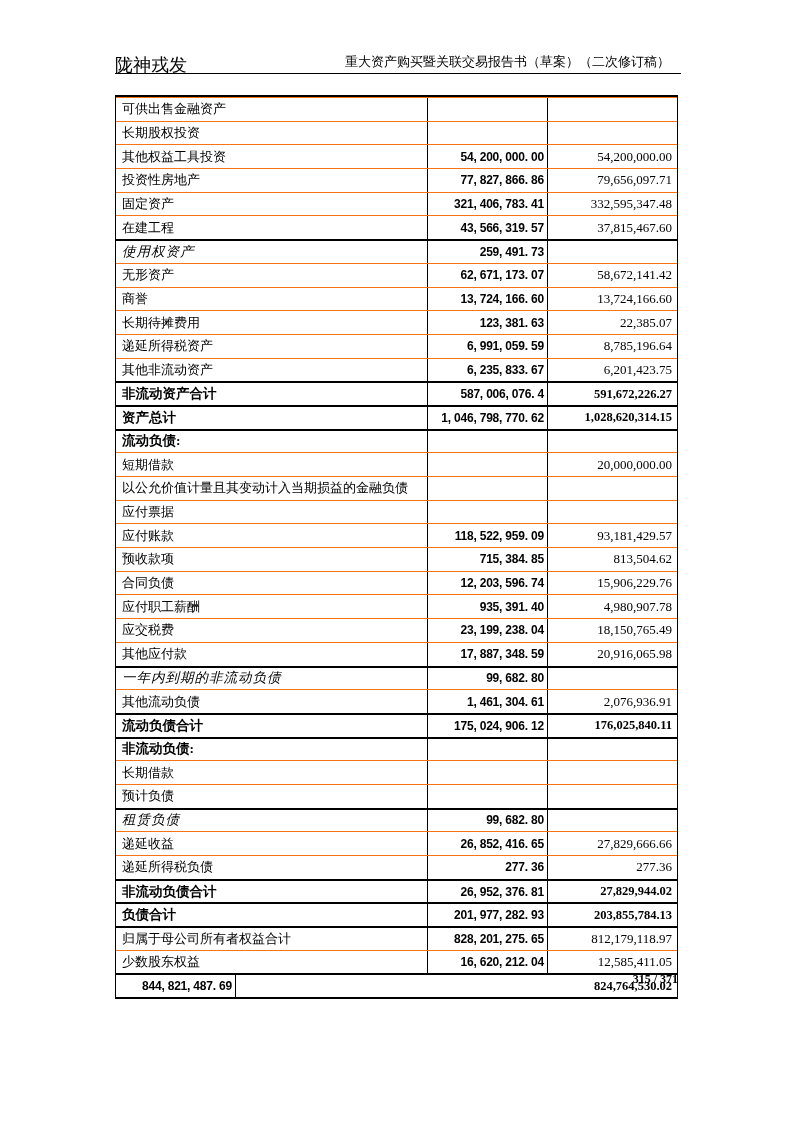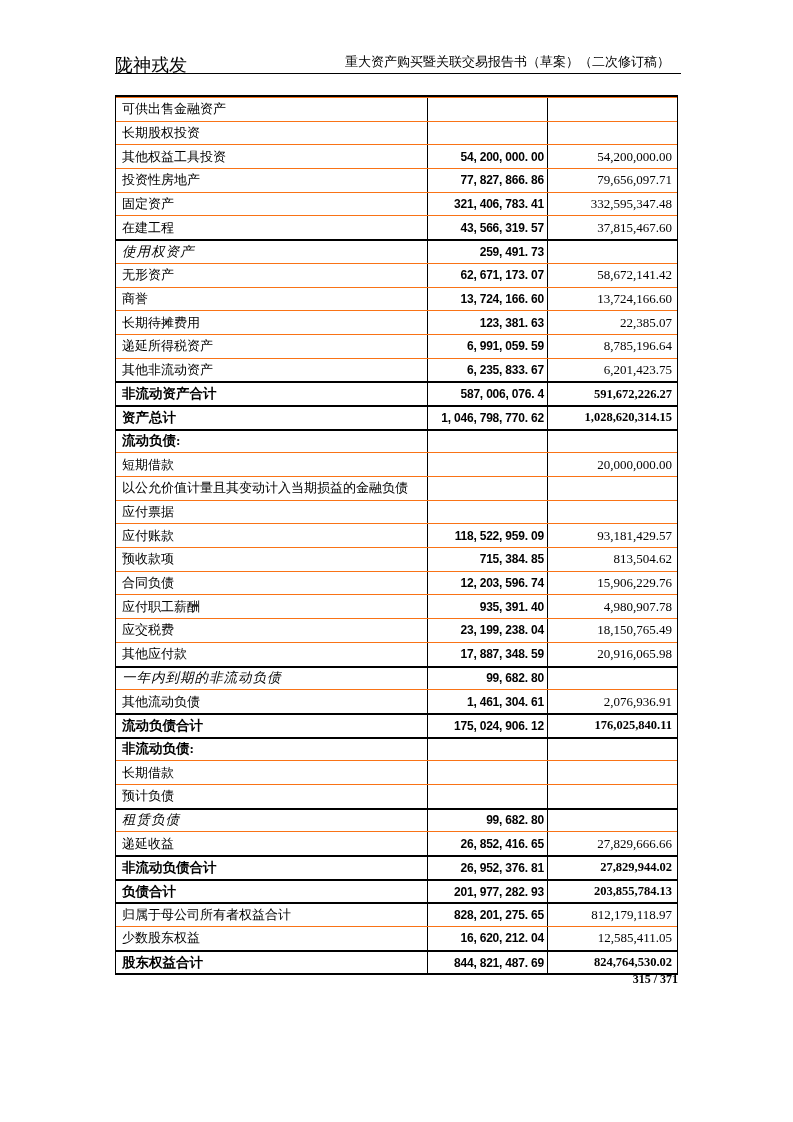--- a/index.html
+++ b/index.html
@@ -233,20 +233,25 @@
       <div class="bs-row lease thick">
         <div class="c1">租赁负债</div>
         <div class="c2">99, 682. 80</div>
         <div class="c3"></div>
       </div>
       <div class="bs-row item">
         <div class="c1">递延收益</div>
         <div class="c2">26, 852, 416. 65</div>
         <div class="c3">27,829,666.66</div>
       </div>
+      <div class="bs-row item">
+        <div class="c1">递延所得税负债</div>
+        <div class="c2">277. 36</div>
+        <div class="c3">277.36</div>
+      </div>
       <div class="bs-row total thick">
         <div class="c1">非流动负债合计</div>
         <div class="c2">26, 952, 376. 81</div>
         <div class="c3">27,829,944.02</div>
       </div>
       <div class="bs-row total thick">
         <div class="c1">负债合计</div>
         <div class="c2">201, 977, 282. 93</div>
         <div class="c3">203,855,784.13</div>
       </div>
@@ -254,21 +259,20 @@
         <div class="c1">归属于母公司所有者权益合计</div>
         <div class="c2">828, 201, 275. 65</div>
         <div class="c3">812,179,118.97</div>
       </div>
       <div class="bs-row item">
         <div class="c1">少数股东权益</div>
         <div class="c2">16, 620, 212. 04</div>
         <div class="c3">12,585,411.05</div>
       </div>
       <div class="bs-row total thick">
-        <div class="c1">股东权益合计</div>
         <div class="c2">844, 821, 487. 69</div>
         <div class="c3">824,764,530.02</div>
       </div>
     </div>
 
   <div class="page-number">315 / 371</div>
 
 </div>
 
 </body></html>

